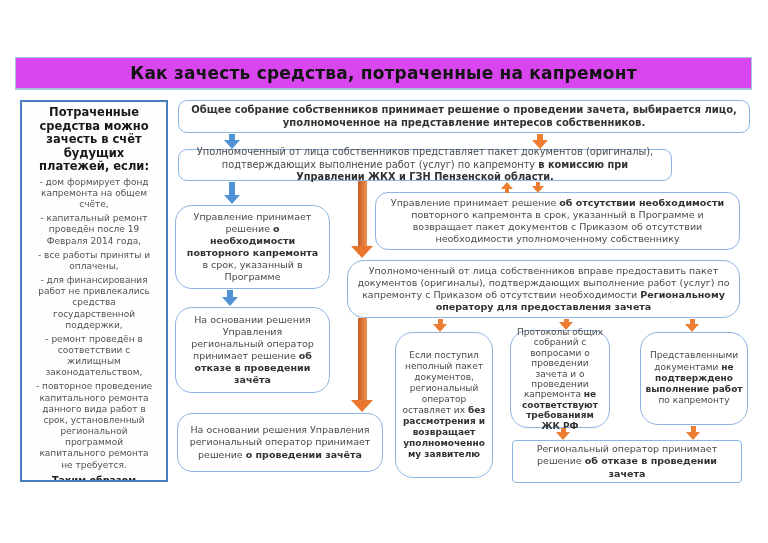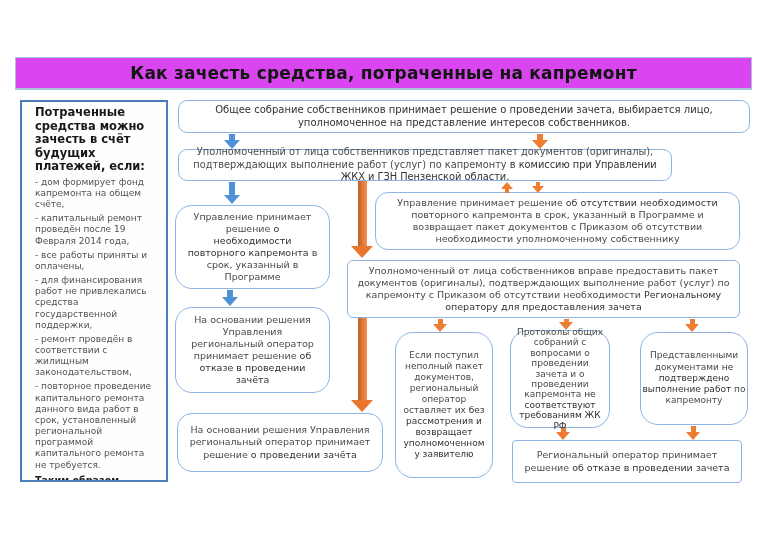--- a/index.html
+++ b/index.html
@@ -6,36 +6,36 @@
   #page{position:relative;width:768px;height:543px;background:#ffffff;overflow:hidden;
         font-family:"DejaVu Sans","Liberation Sans",sans-serif;}
 
   #title{position:absolute;left:15px;top:57px;width:737px;height:33px;box-sizing:border-box;
          border:1px solid #a9c2dd;border-bottom:2px solid #a9c2dd;background:#d946ef;
          display:flex;align-items:center;justify-content:center;
          font-size:17px;font-weight:bold;color:#141414;letter-spacing:.2px;}
 
   #sidebar{position:absolute;left:20px;top:100px;width:148px;height:382px;box-sizing:border-box;
            border:2px solid #4a7ebb;background:#fefeff;padding:3px 13px;overflow:hidden;
-           color:#57514b;font-size:9px;line-height:1.24;}
+           text-align:center;color:#57514b;font-size:9px;line-height:1.24;}
   #sidebar .sb-head{font-size:11.5px;font-weight:bold;color:#181818;line-height:1.18;margin:1px 0 3px 0;}
   #sidebar p{margin:3px 0;}
   #sidebar .sb-foot{font-weight:bold;color:#1d1d1d;font-size:9.6px;line-height:1.22;margin-top:4px;}
 
   .fbox{position:absolute;box-sizing:border-box;background:#fff;border:1.5px solid #8eb4e3;
         border-radius:12px;display:flex;align-items:center;justify-content:center;
         text-align:center;color:#4a4a4a;font-size:9.5px;line-height:1.27;padding:2px 8px;}
   .fbox p{margin:0;}
-  .b{font-weight:normal;color:#323232;}
+  .b{font-weight:bold;color:#323232;}
 
   #box1{left:178px;top:100px;width:572px;height:33px;border-radius:9px;font-size:10px;}
   #box2{left:178px;top:149px;width:494px;height:32px;border-radius:9px;font-size:9.8px;padding:2px 8px;}
   #box3{left:175px;top:205px;width:155px;height:84px;border-radius:17px;padding:18px 10px;}
   #box4{left:375px;top:192px;width:365px;height:58px;border-radius:13px;}
-  #box5{left:347px;top:260px;width:393px;height:58px;border-radius:6px;}
+  #box5{left:347px;top:260px;width:393px;height:58px;border-radius:17px;}
   #box6{left:175px;top:307px;width:155px;height:86px;border-radius:17px;padding:2px 10px;}
   #box7{left:395px;top:332px;width:98px;height:146px;border-radius:18px;font-size:9px;line-height:1.22;padding:2px 6px;word-break:break-word;}
   #box8{left:510px;top:330px;width:100px;height:98px;border-radius:18px;font-size:9px;line-height:1.16;padding:2px 5px;}
   #box9{left:640px;top:332px;width:108px;height:93px;border-radius:18px;font-size:9px;line-height:1.25;padding:2px 0;}
   #box10{left:177px;top:413px;width:206px;height:59px;border-radius:15px;}
   #box11{left:512px;top:440px;width:230px;height:43px;border-radius:4px;}
 
   .arrow{position:absolute;display:flex;flex-direction:column;align-items:center;}
   .arrow i{display:block;}
   .arrow .shaft{flex:1;width:6px;}

